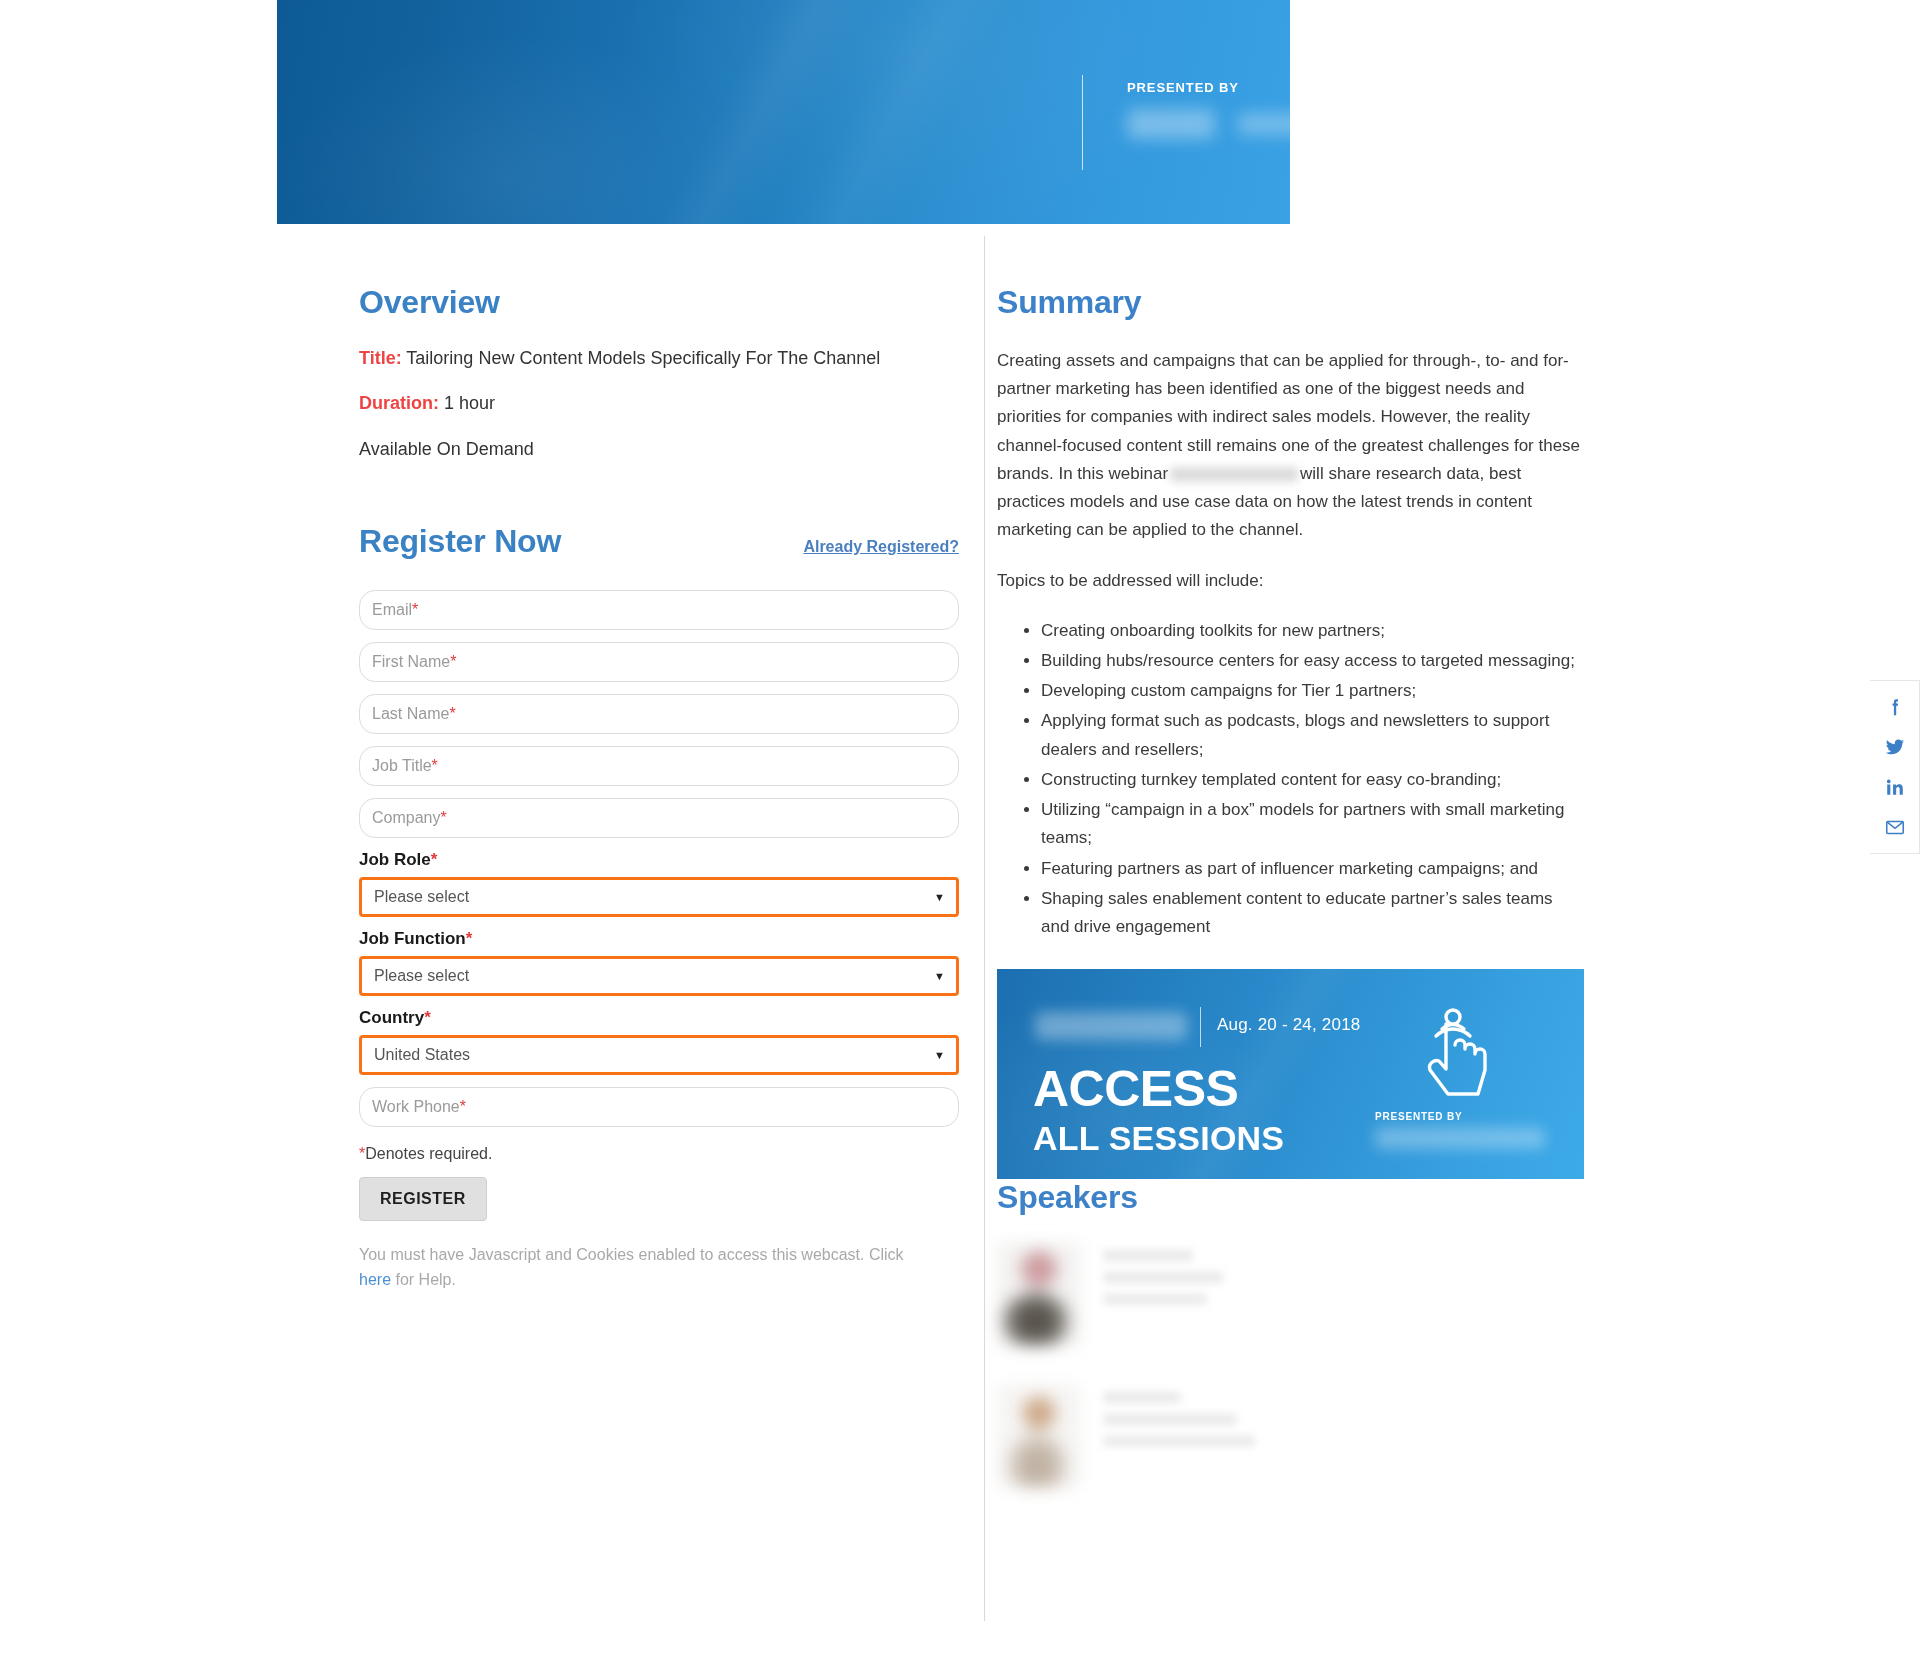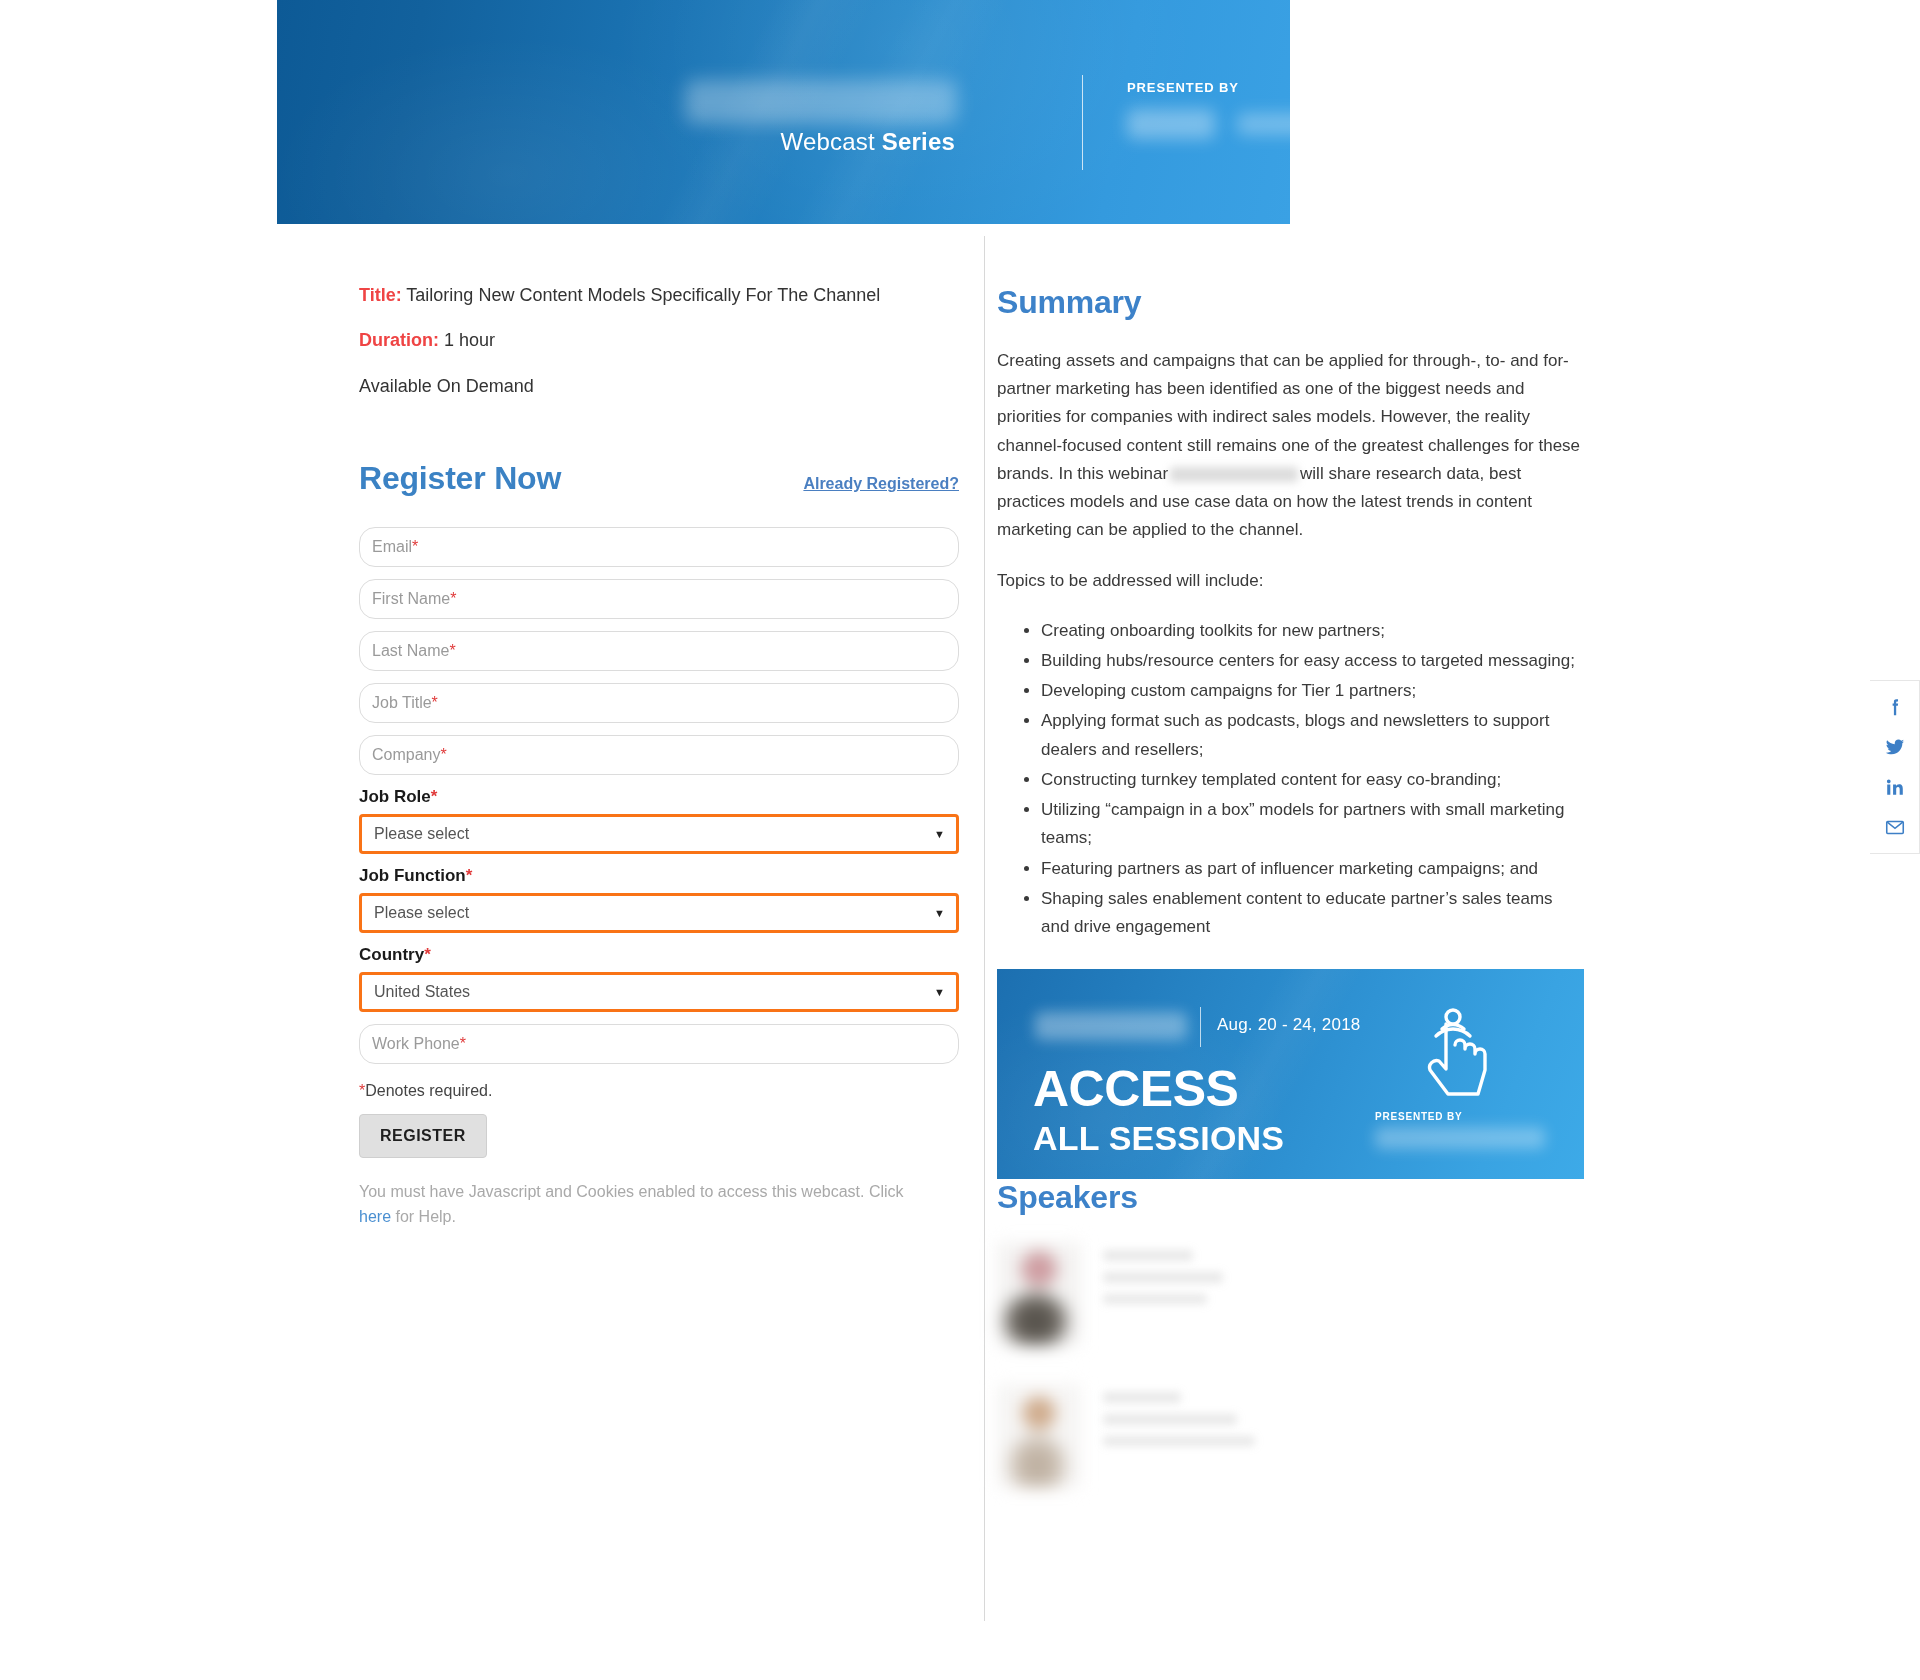--- a/index.html
+++ b/index.html
@@ -232,44 +232,41 @@
 </style>
 </head>
 <body>
 
 <div class="page">
 
   <div class="banner">
     <div class="banner-texture"></div>
     <div class="banner-inner">
 
-      <div class="brand-block">
-        <div class="brand-logo-blur"></div>
-        <div class="webcast-series"><span>Webcast </span><b>Series</b></div>
-      </div>
 
       <div class="banner-divider"></div>
 
       <div class="presented-wrap">
         <div class="presented-label">PRESENTED BY</div>
         <div class="presented-logos">
           <div class="plogo-a"></div>
           <div class="plogo-b"></div>
         </div>
       </div>
 
     </div>
   </div>
 
   <div class="content">
 
     <div class="col-divider"></div>
 
     <div class="col-left">
 
+      <h2 class="section-head">Overview</h2>
 
       <p class="meta-line">
         <b>Title:</b><span> Tailoring New Content Models Specifically For The Channel</span>
       </p>
       <p class="meta-line">
         <b>Duration:</b><span> 1 hour</span>
       </p>
       <p class="meta-line">Available On Demand</p>
 
       <div class="register-row">

